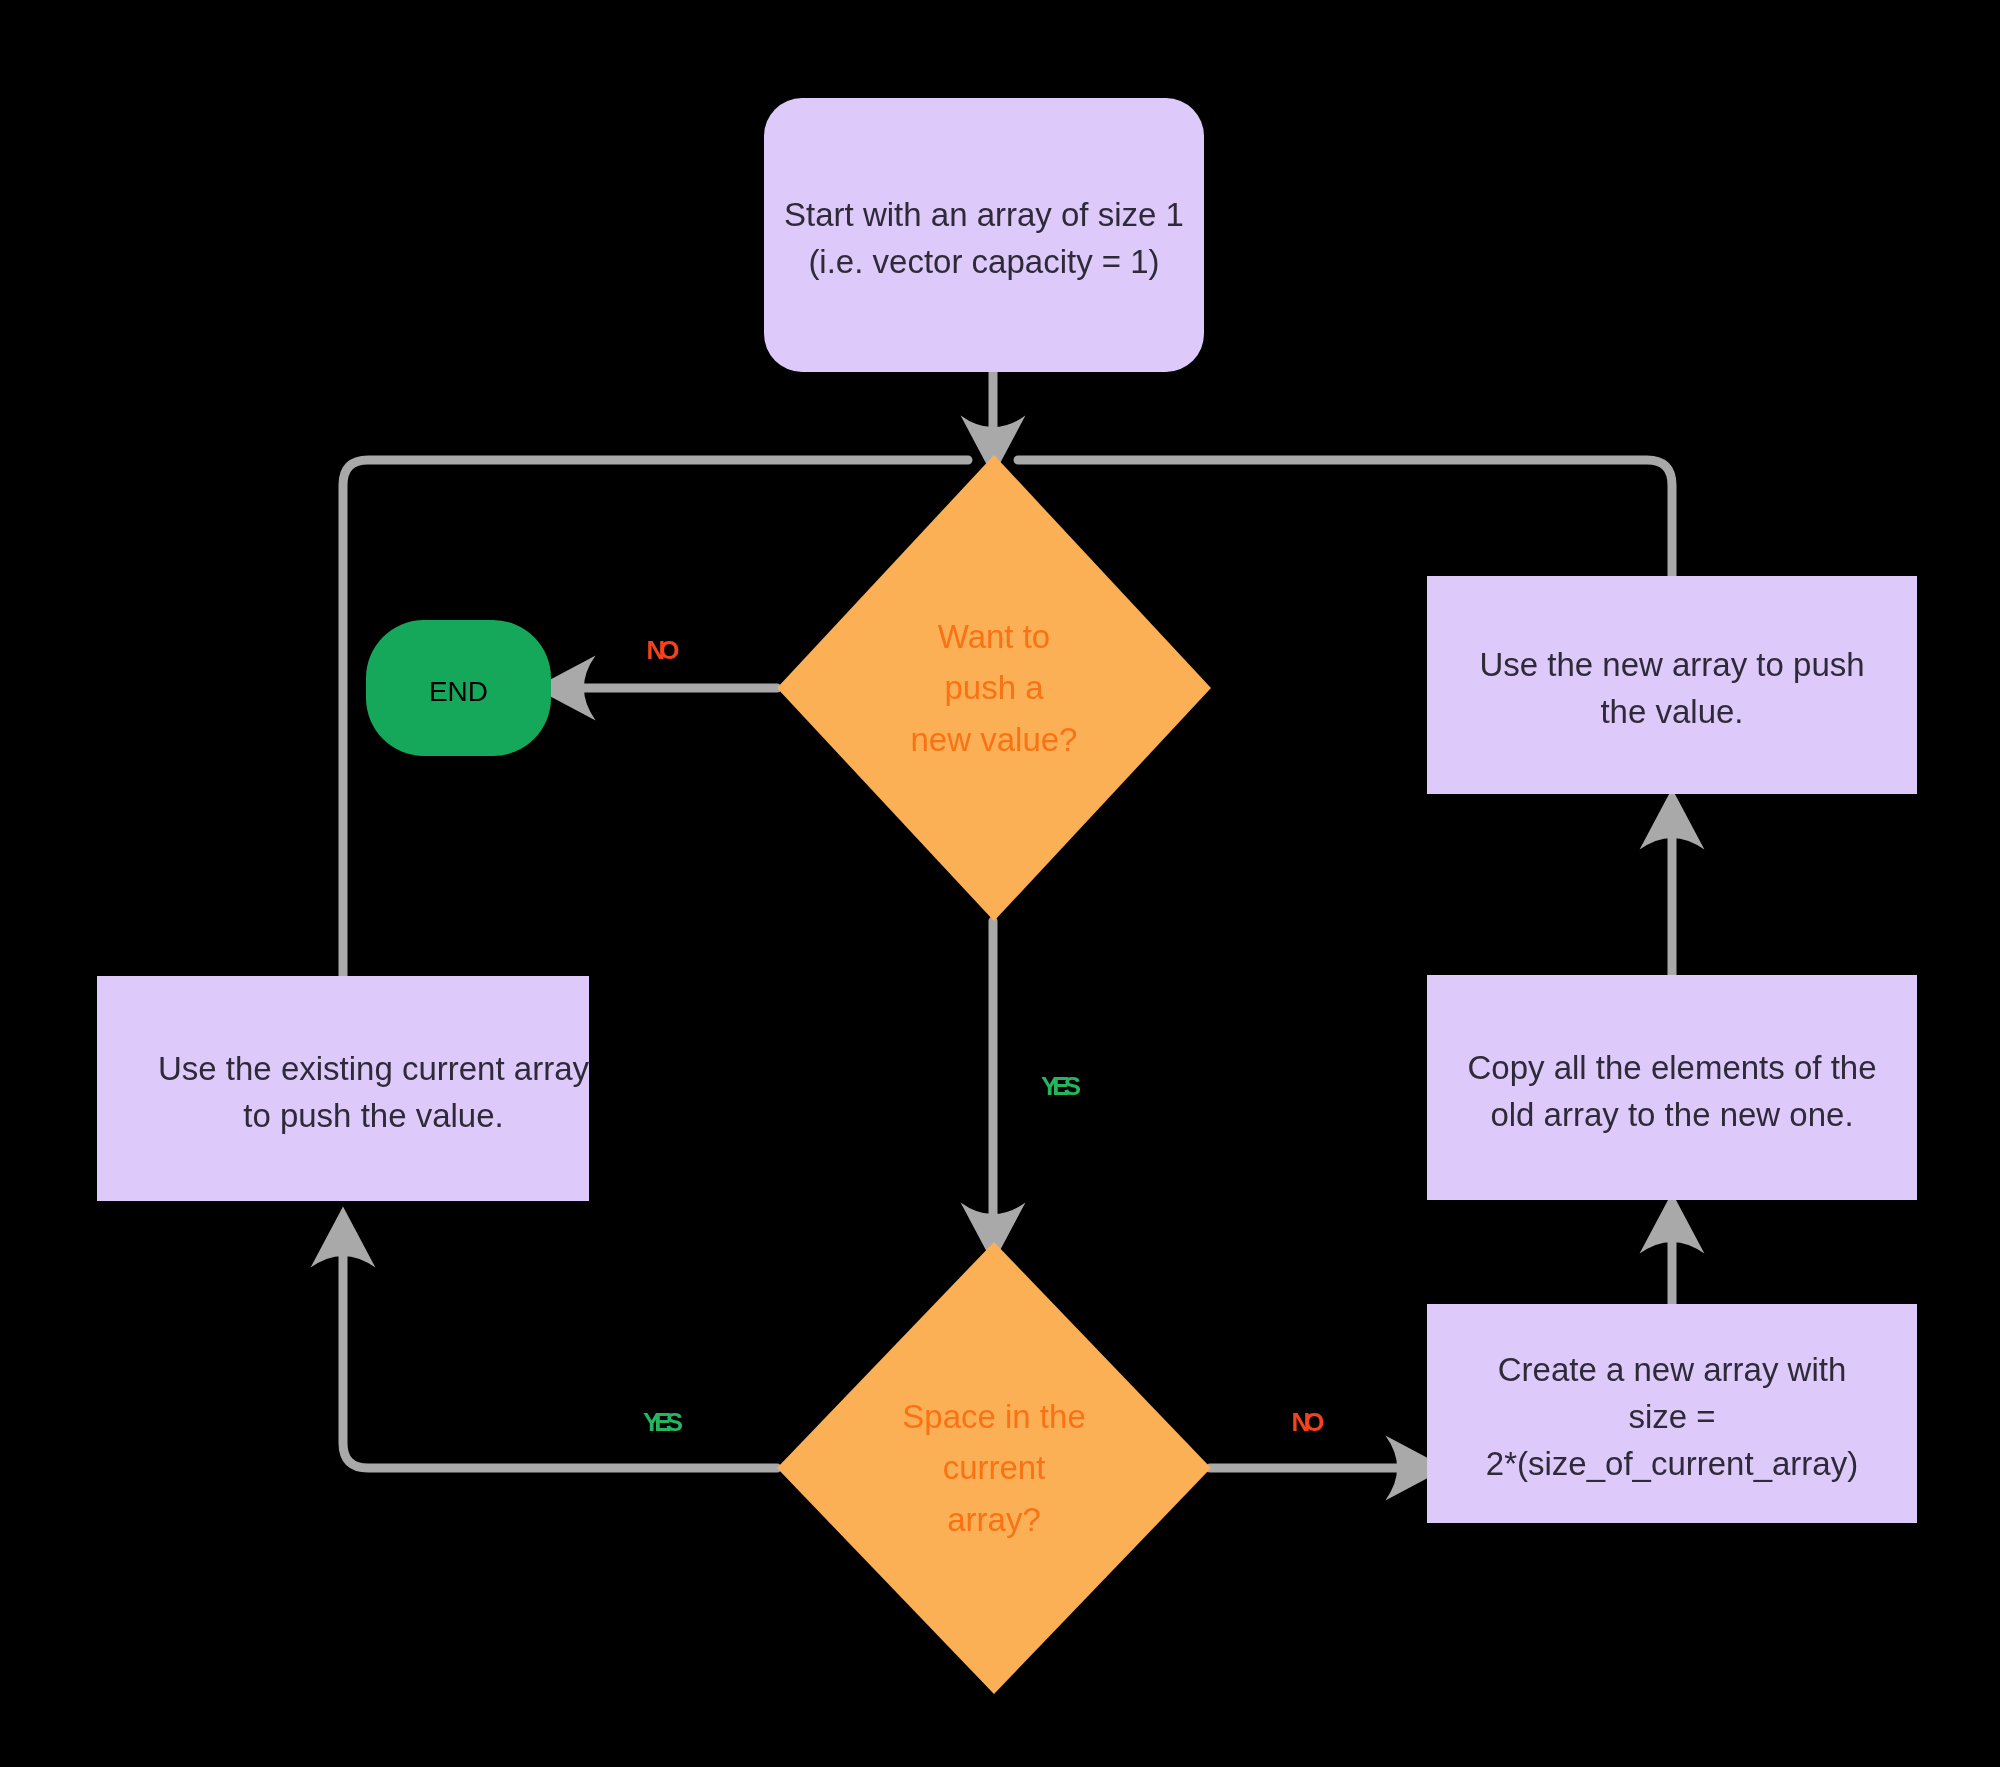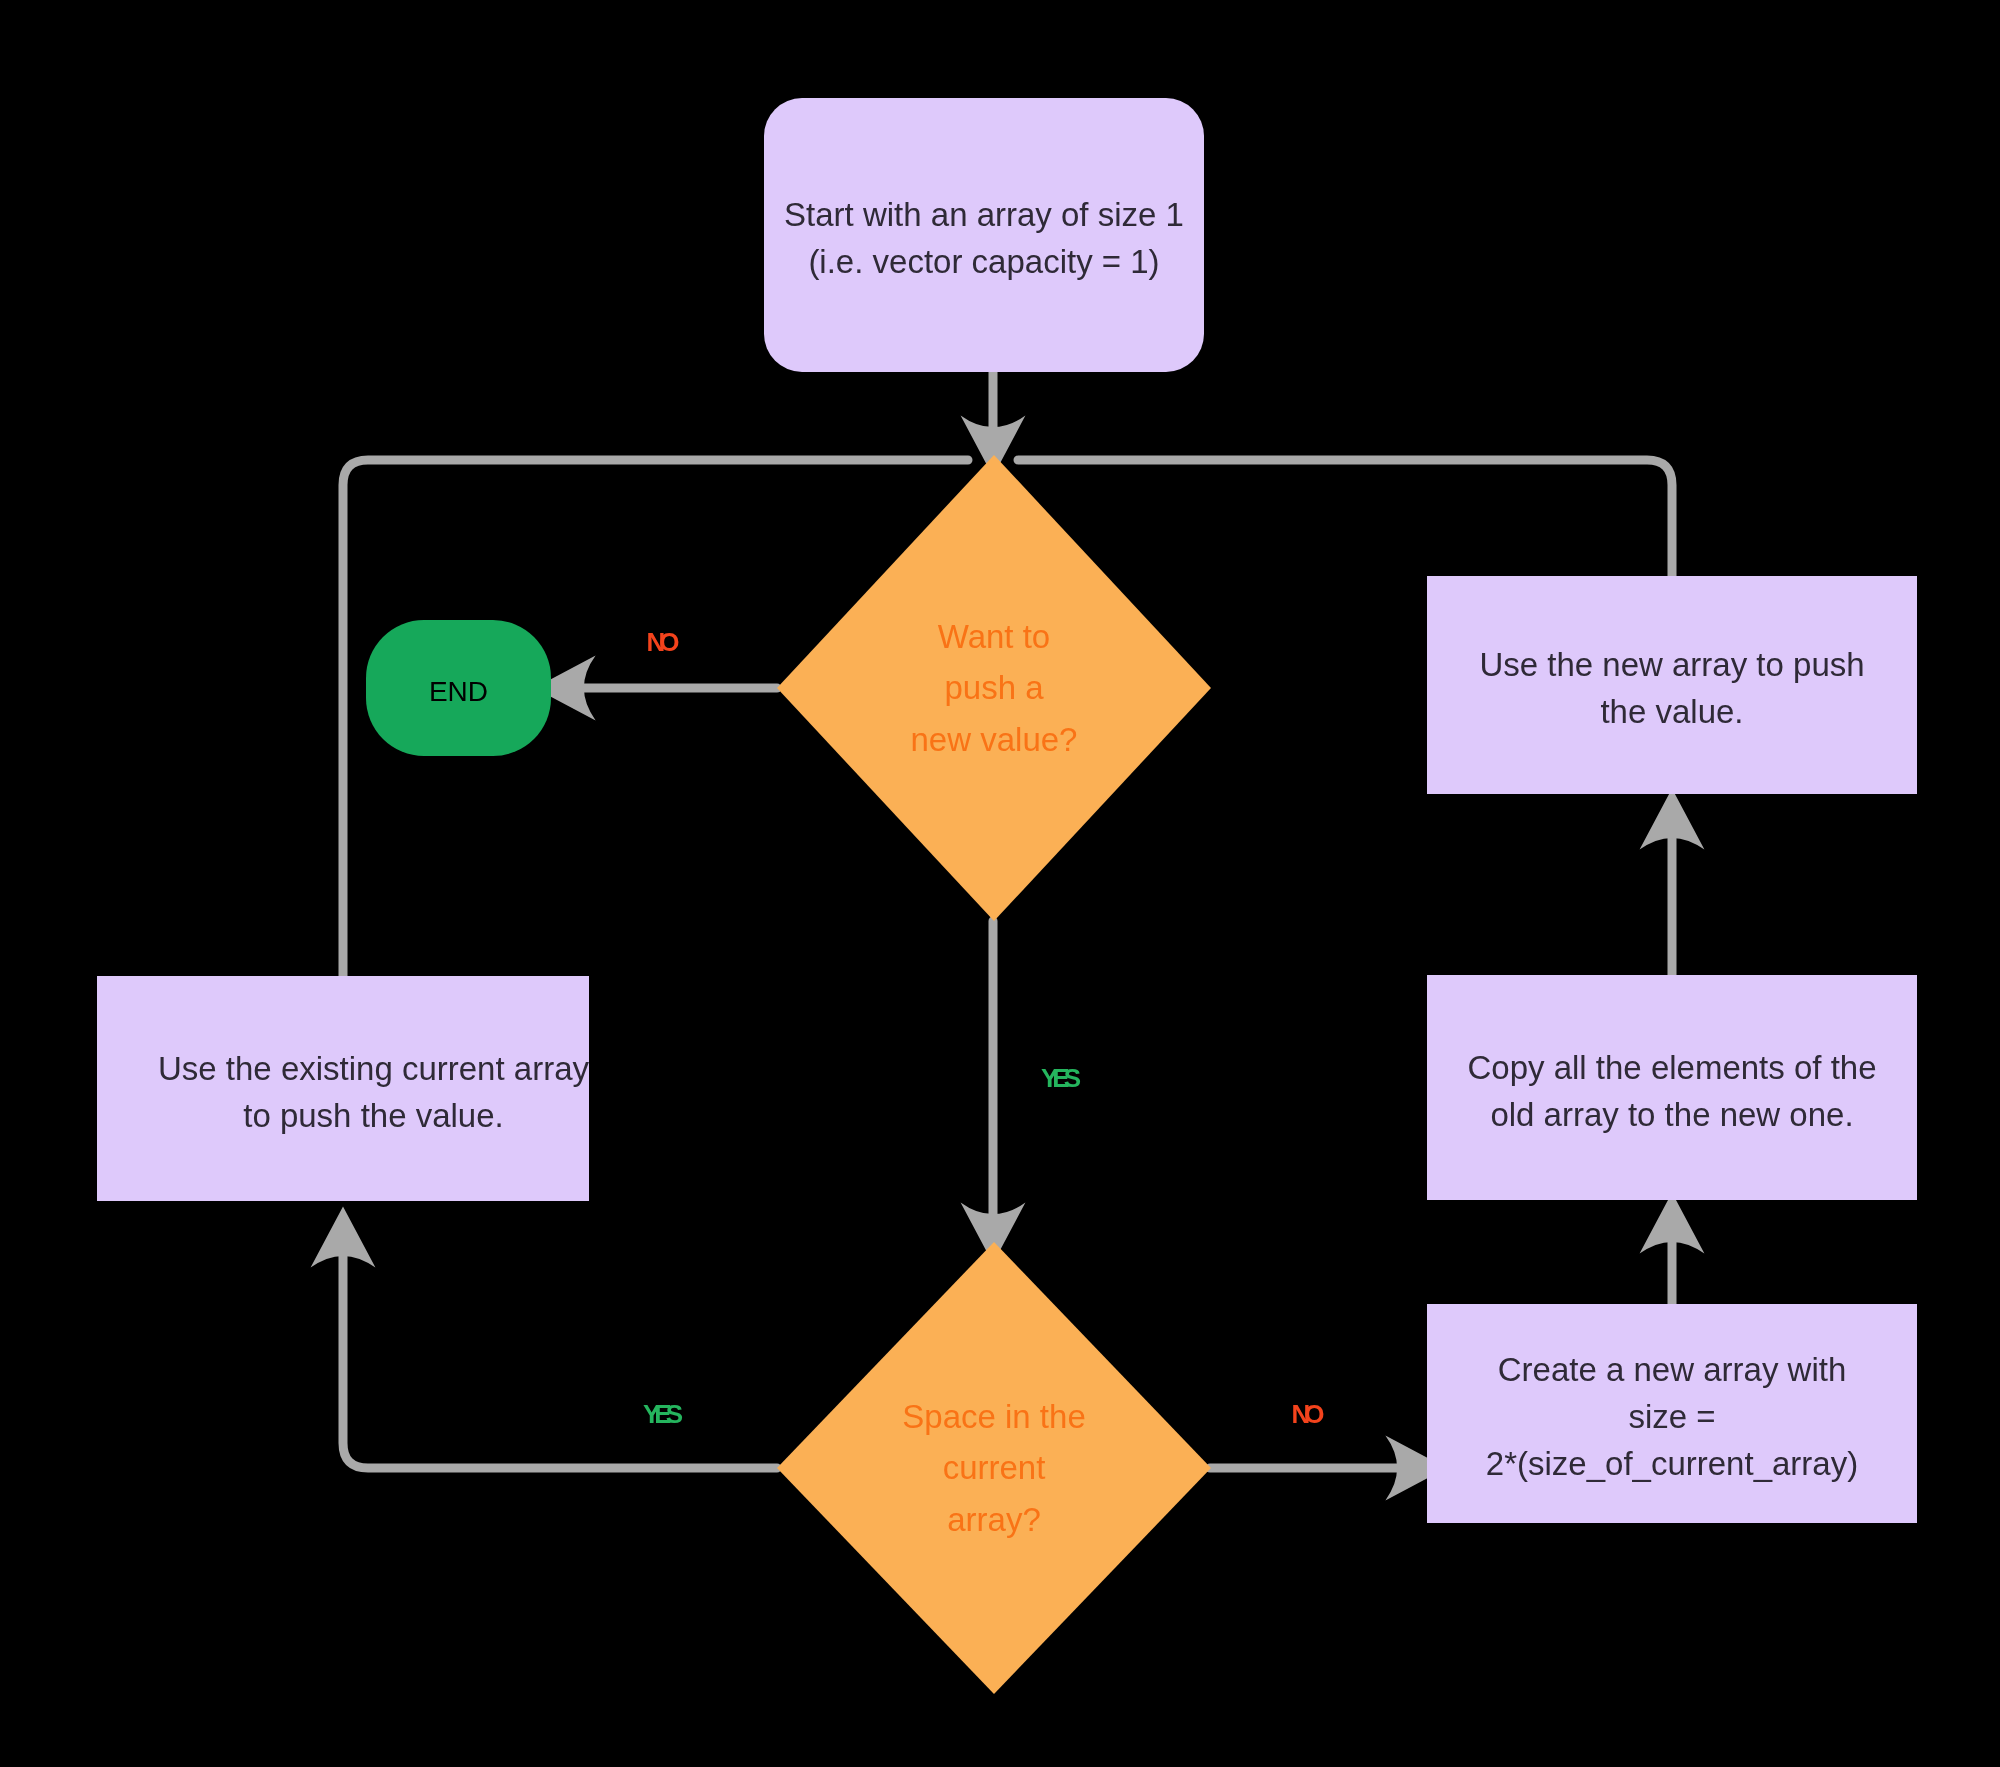--- a/index.html
+++ b/index.html
@@ -83,20 +83,21 @@
     line-height: 1.55;
   }
   
   .edge-label {
     position: absolute;
     font-size: 26px;
     font-weight: bold;
     letter-spacing: -6px;
     transform: translate(-50%, -50%);
     white-space: nowrap;
+    margin-top: 8px;
   }
   .edge-label.yes { color: #25B55E; }
   .edge-label.no  { color: #F4431C; }
 </style>
 </head>
 <body>
 
 <div id="canvas">
 
   <svg class="edges" viewBox="0 0 2000 1767" xmlns="http://www.w3.org/2000/svg">

